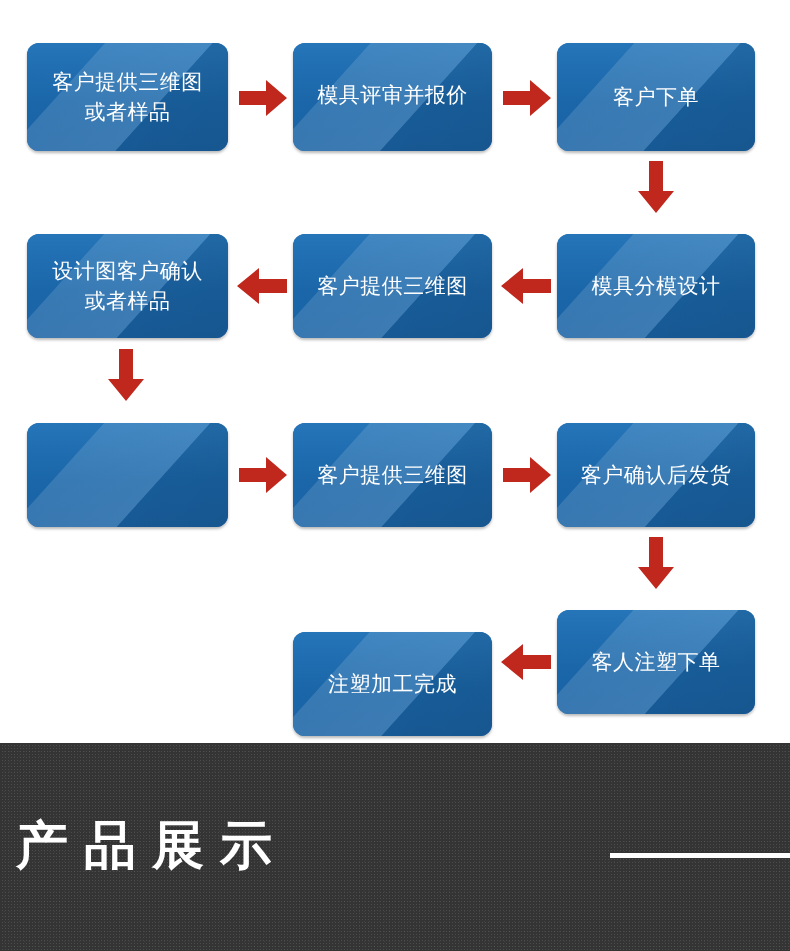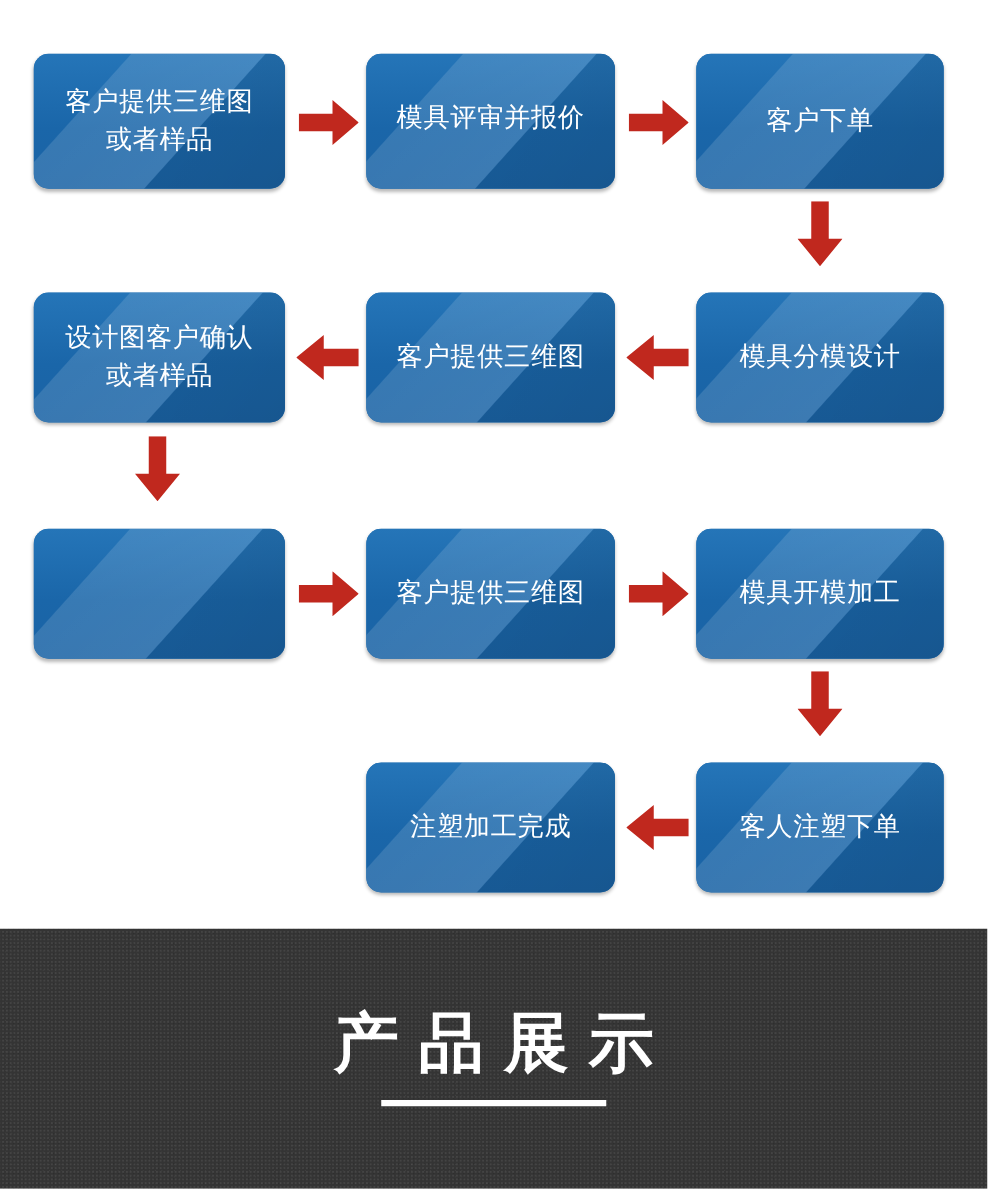--- a/index.html
+++ b/index.html
@@ -62,21 +62,21 @@
       radial-gradient(rgba(255,255,255,.22) 0.5px, transparent 0.6px),
       radial-gradient(rgba(0,0,0,.35) 0.5px, transparent 0.6px),
       radial-gradient(rgba(255,255,255,.13) 0.5px, transparent 0.6px);
     background-size:3px 3px, 4px 4px, 5px 5px;
     background-position:0 0, 1px 2px, 2px 1px;
     pointer-events:none;
   }
   #banner .inner{
     position:relative;z-index:2;
     height:100%;
-    display:flex;flex-direction:column;align-items:center;justify-content:center;
+    display:flex;flex-direction:row;align-items:center;justify-content:space-between;
   }
   #banner-title{
     color:#ffffff;
     font-size:52px;
     font-weight:bold;
     letter-spacing:16px;
     text-indent:16px;
     line-height:58px;
     margin-top:-4px;
   }
@@ -175,30 +175,30 @@
     </div>
 
     <div class="arrow" style="left:503px;top:457px;">
       <svg width="48" height="36" viewBox="0 0 48 36" aria-hidden="true">
         <polygon points="0,11 27,11 27,0 48,18 27,36 27,25 0,25" fill="#c0281e"></polygon>
       </svg>
     </div>
 
     <div class="node" style="left:557px;top:423px;width:198px;height:104px;">
       <span class="sheen"></span>
-      <span class="lbl">模具开模加工</span>
+      <span class="lbl">客户确认后发货</span>
     </div>
 
     <div class="arrow" style="left:638px;top:537px;">
       <svg width="36" height="52" viewBox="0 0 36 52" aria-hidden="true">
         <polygon points="11,0 25,0 25,30 36,30 18,52 0,30 11,30" fill="#c0281e"></polygon>
       </svg>
     </div>
 
-    <div class="node" style="left:293px;top:610px;width:199px;height:104px;">
+    <div class="node" style="left:293px;top:632px;width:199px;height:104px;">
       <span class="sheen"></span>
       <span class="lbl">注塑加工完成</span>
     </div>
 
     <div class="arrow" style="left:501px;top:644px;">
       <svg width="50" height="36" viewBox="0 0 50 36" aria-hidden="true">
         <polygon points="50,11 22,11 22,0 0,18 22,36 22,25 50,25" fill="#c0281e"></polygon>
       </svg>
     </div>
 

